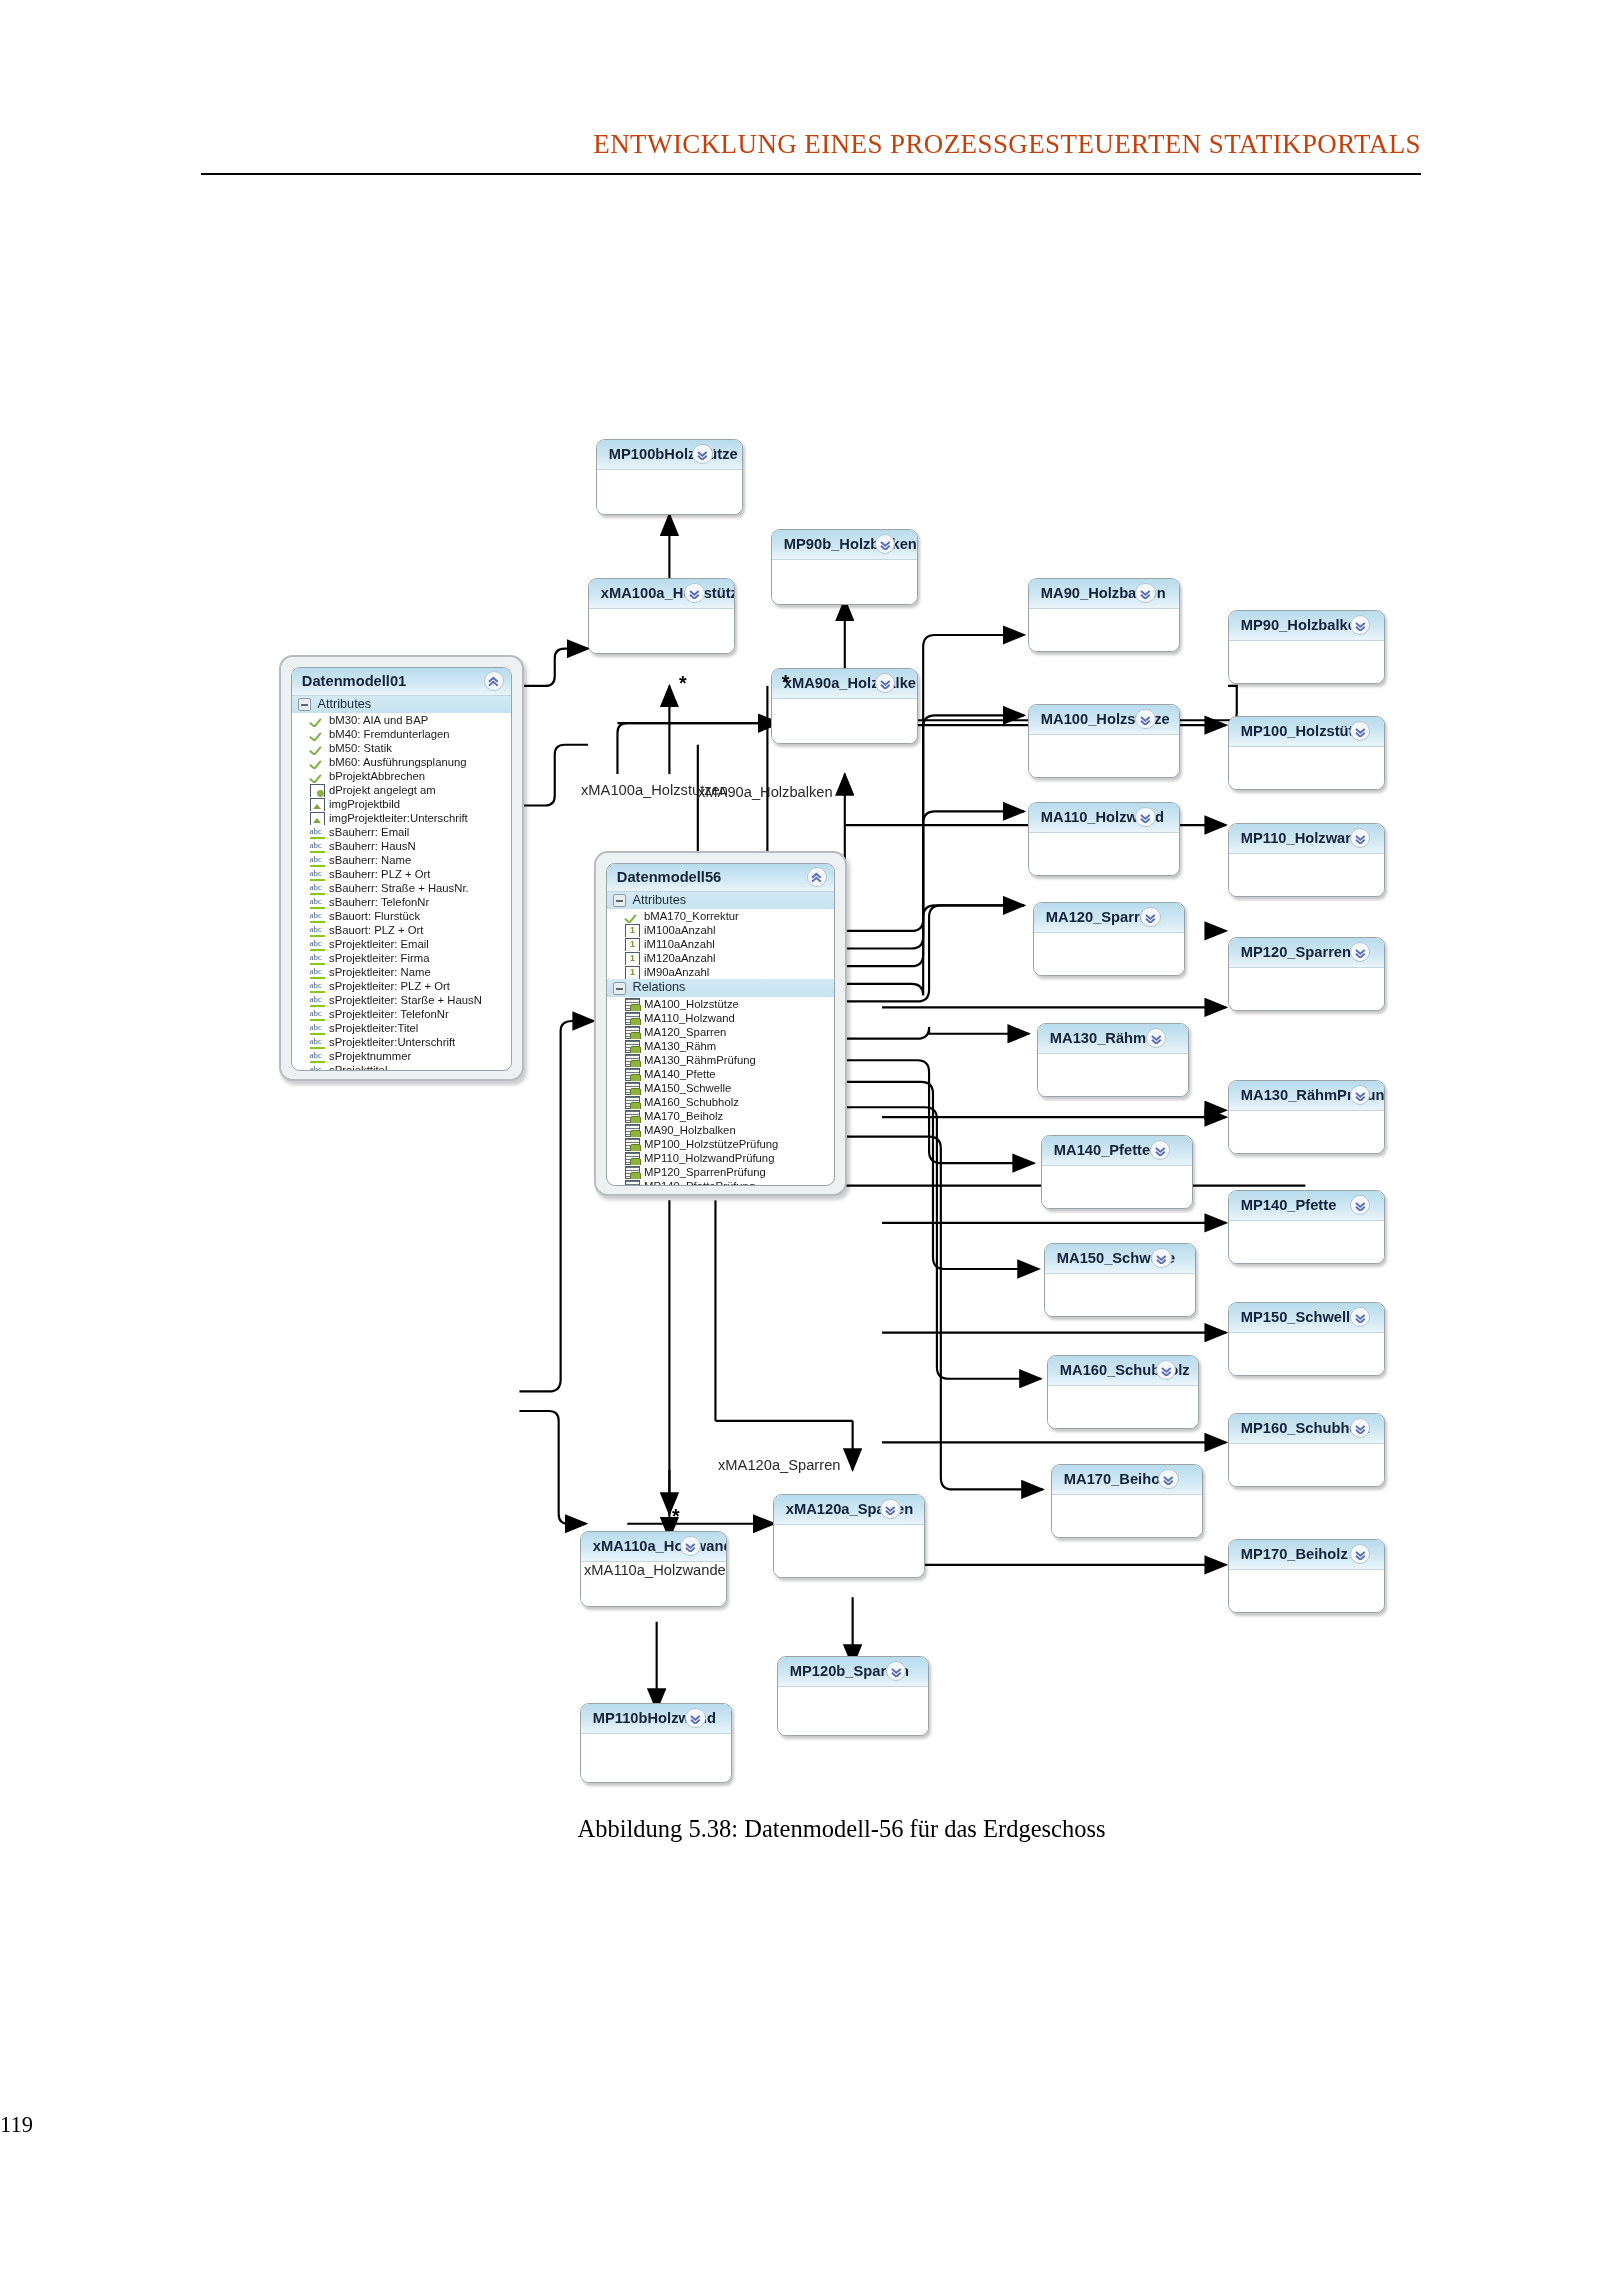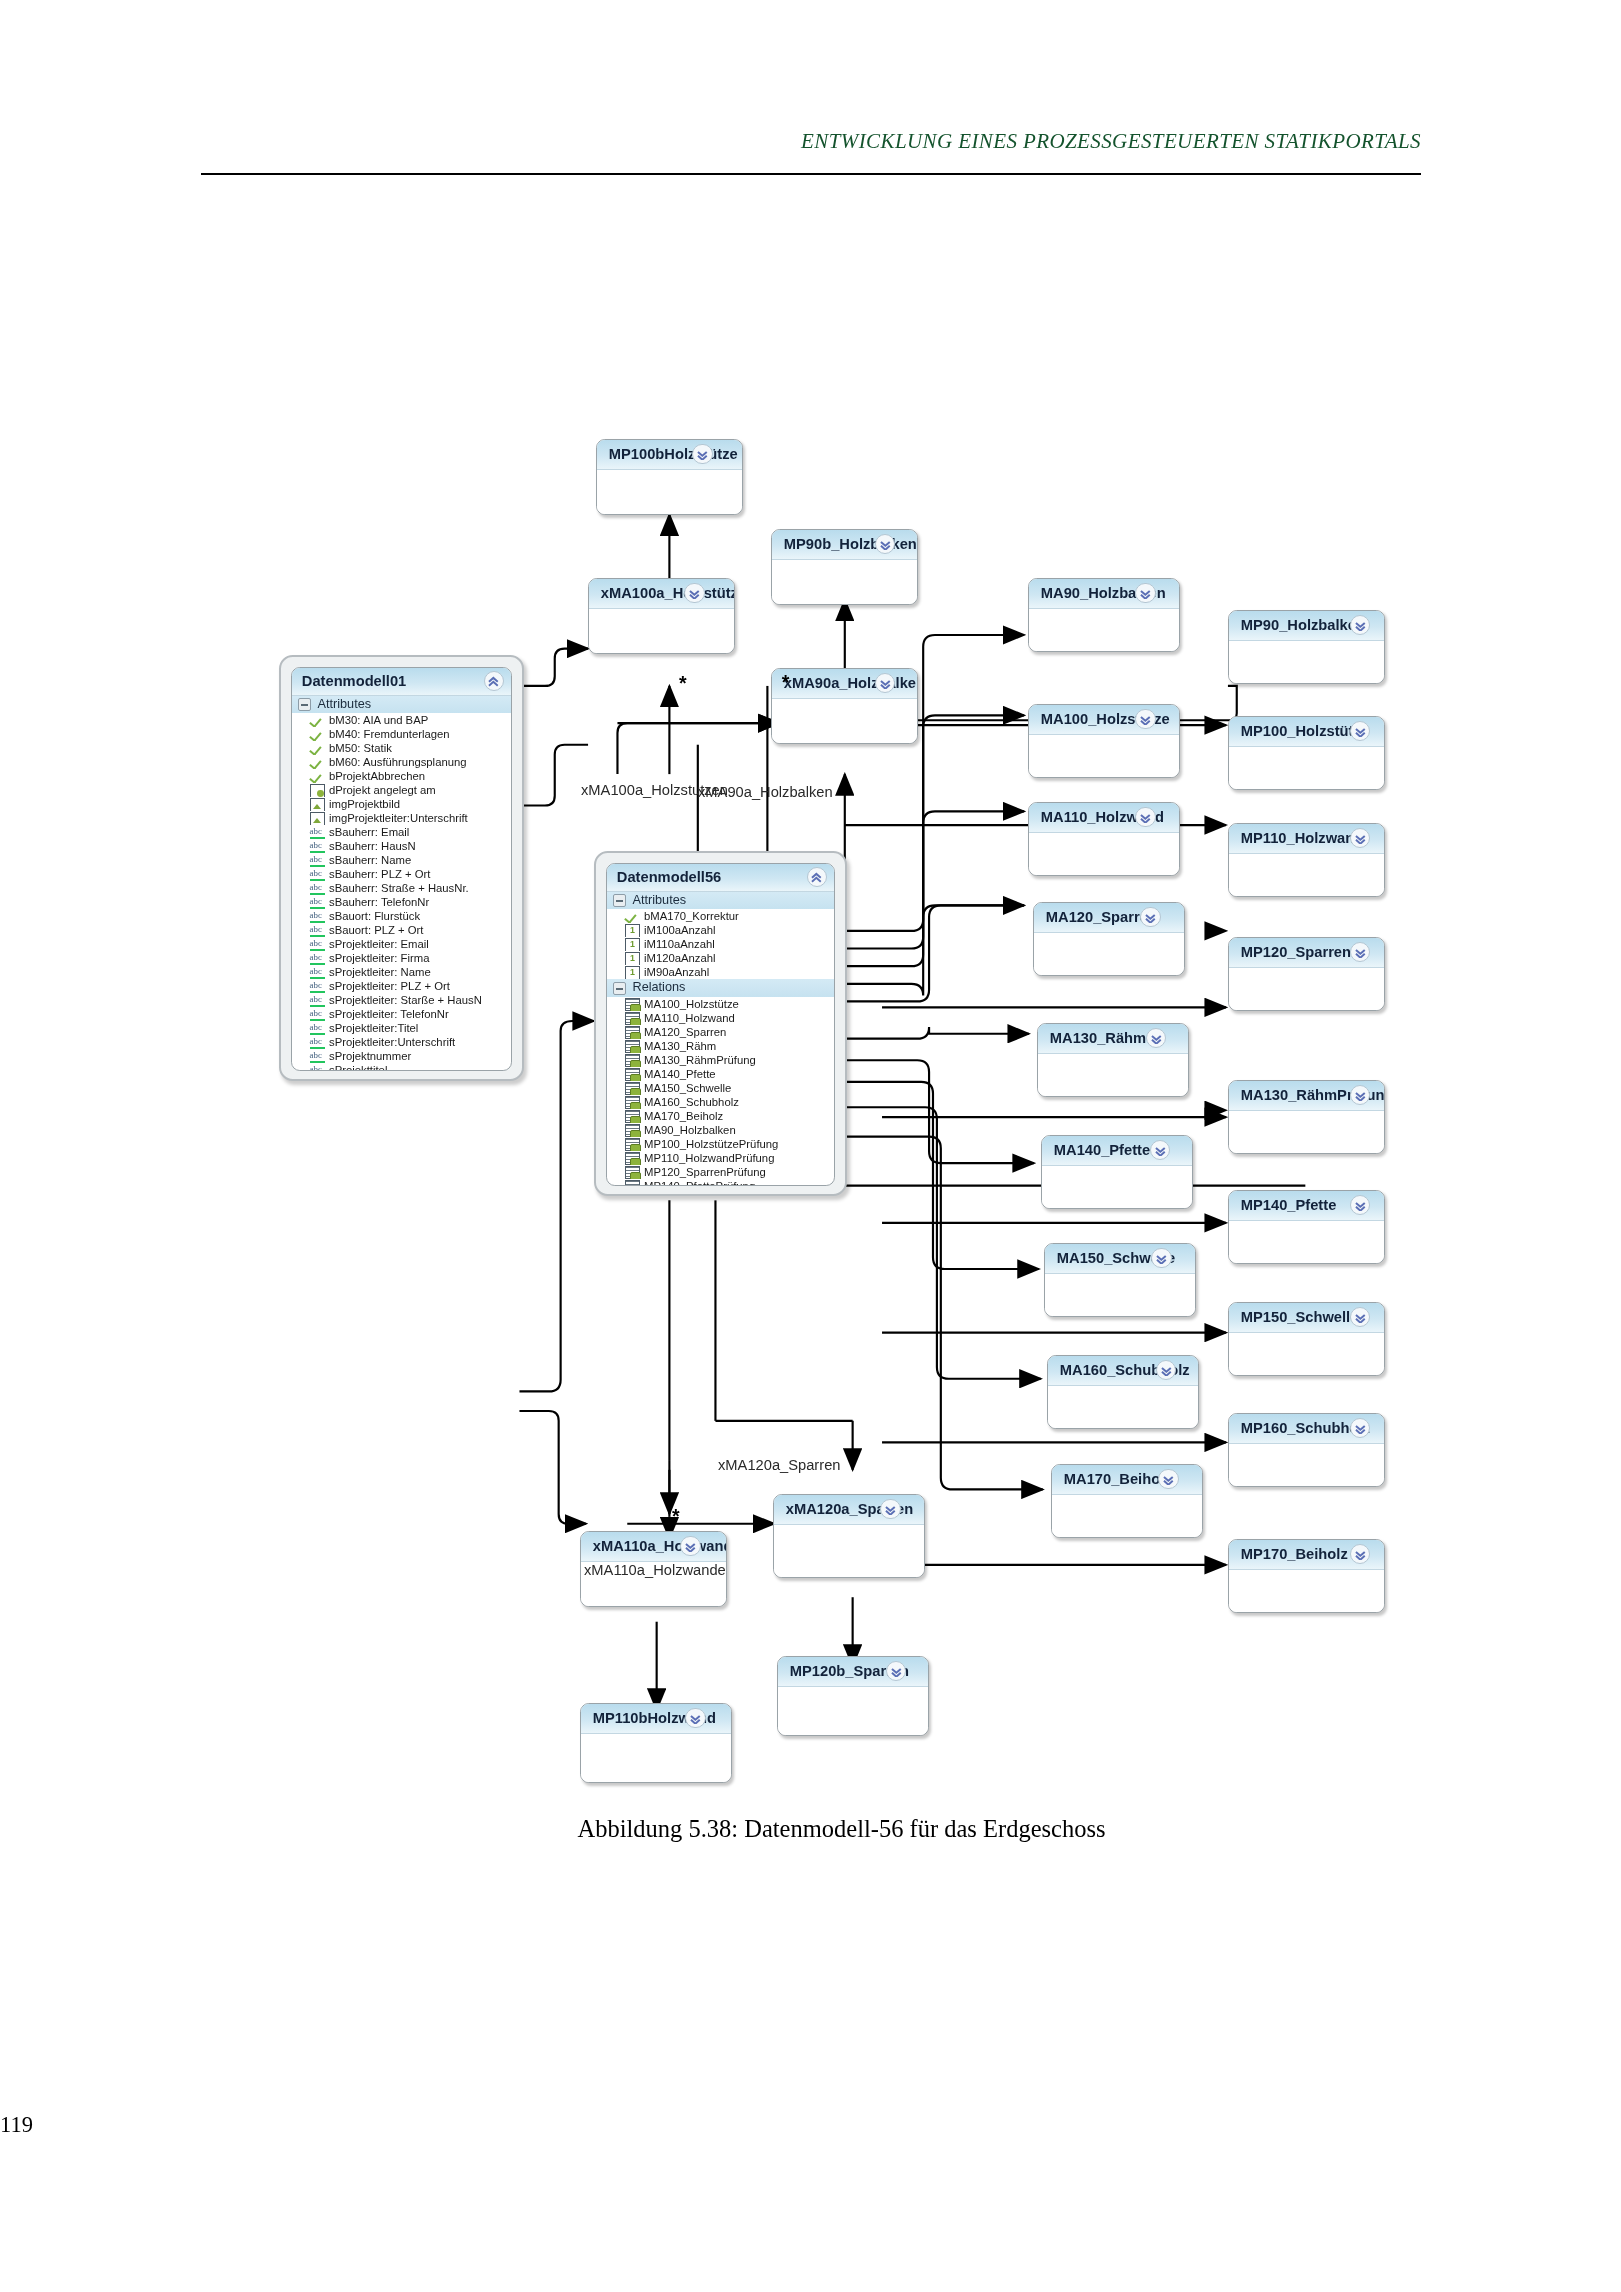--- a/index.html
+++ b/index.html
@@ -8,21 +8,21 @@
     font-family:"Liberation Serif", serif;
     position:relative;overflow:hidden;
   }
   
   #page-header{
     position:absolute;left:201px;top:129px;width:1220px;
     text-align:right;
   }
   #page-header .hdr-text{
     font-family:"Liberation Serif", serif;
-    font-style:italic;font-size:21px;letter-spacing:0.4px;color:#14532d;
+    font-size:27px;letter-spacing:0.4px;color:#c2410c;
     white-space:nowrap;
   }
   #header-rule{
     position:absolute;left:201px;top:173px;width:1220px;height:2px;background:#000;
   }
   #caption{
     position:absolute;left:0;top:1815px;width:1621px;text-align:center;
     font-family:"Liberation Serif", serif;font-size:24.5px;color:#000;padding-left:31px;
   }
   #page-number{
@@ -115,21 +115,21 @@
   .row .ico{position:absolute;left:17.6px;top:1px;width:14.7px;height:12.7px;}
 
   
   .ico.check:before{
     content:"";position:absolute;left:2px;top:2px;width:4.9px;height:8.8px;
     border-right:2px solid #7cb342;border-bottom:2px solid #7cb342;
     transform:rotate(40deg);
   }
   .ico.abc{
     font-size:8.8px;color:#3b5a7a;font-family:"Liberation Serif", serif;
-    border-bottom:2px solid #22c55e;width:15.7px;height:10.8px;line-height:10.8px;
+    border-bottom:2px solid #84cc16;width:15.7px;height:10.8px;line-height:10.8px;
   }
   .ico.num{
     border:1px solid #4c5a66;background:#fff;width:13.7px;height:11.8px;
     font-size:8.8px;line-height:10.8px;text-align:center;color:#6d9b2f;font-weight:bold;
   }
   .ico.date{border:1px solid #4c5a66;background:#fff;width:13.7px;height:11.8px;}
   .ico.date:after{content:"";position:absolute;left:6.9px;top:4.9px;width:6.9px;height:6.9px;border-radius:50%;background:#8db33c;}
   .ico.img{border:1px solid #4c5a66;background:#fff;width:13.7px;height:11.8px;}
   .ico.img:after{content:"";position:absolute;left:2px;top:4.9px;border-left:4.9px solid transparent;border-right:4.9px solid transparent;border-bottom:5.9px solid #7fa83a;}
   .ico.rel{width:13.7px;height:11.8px;background:

